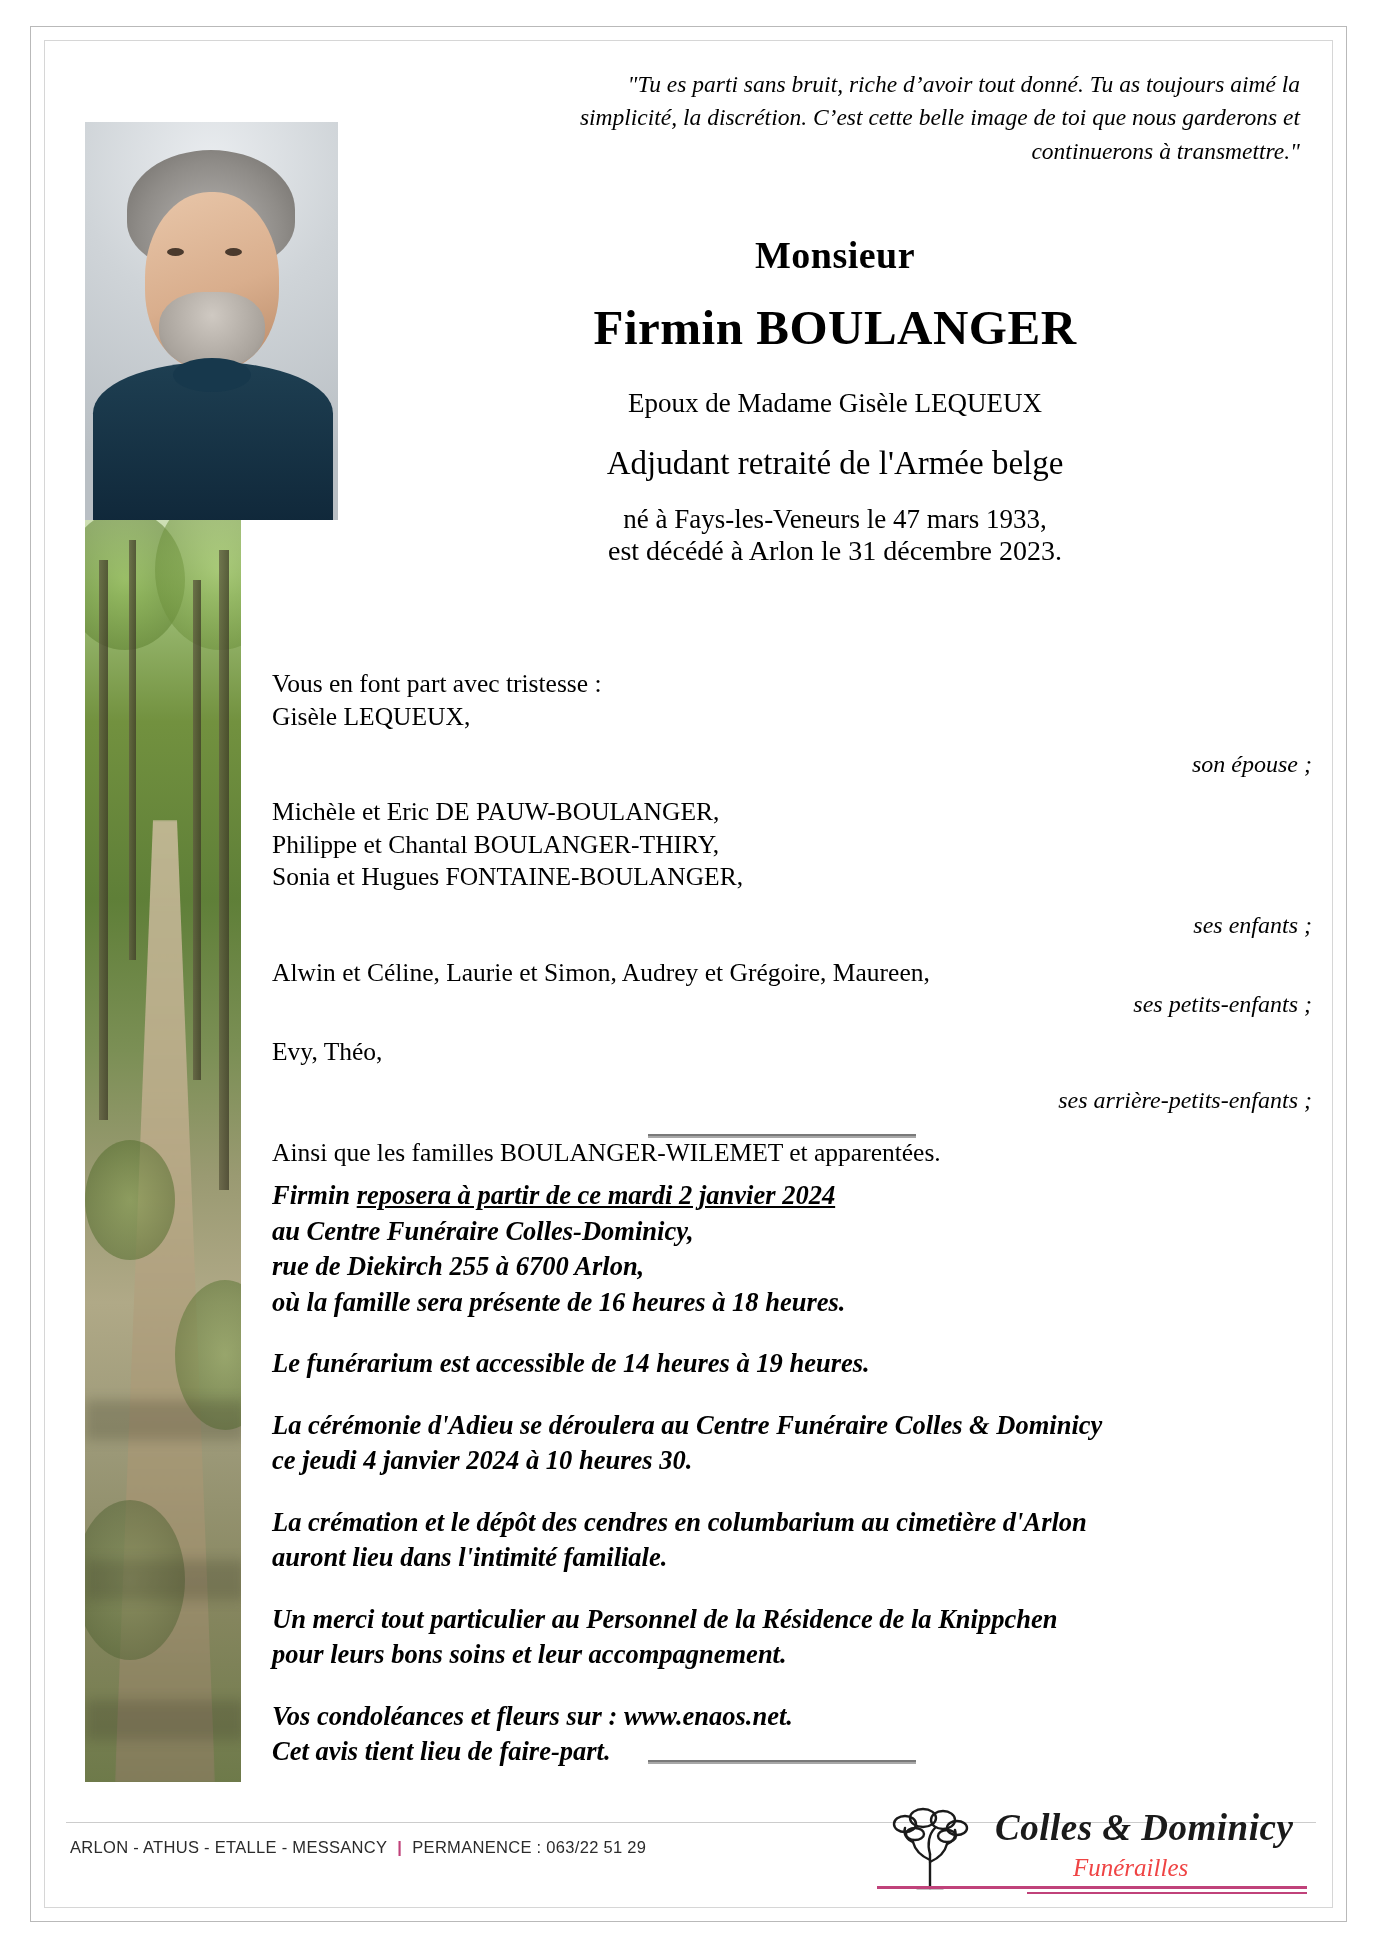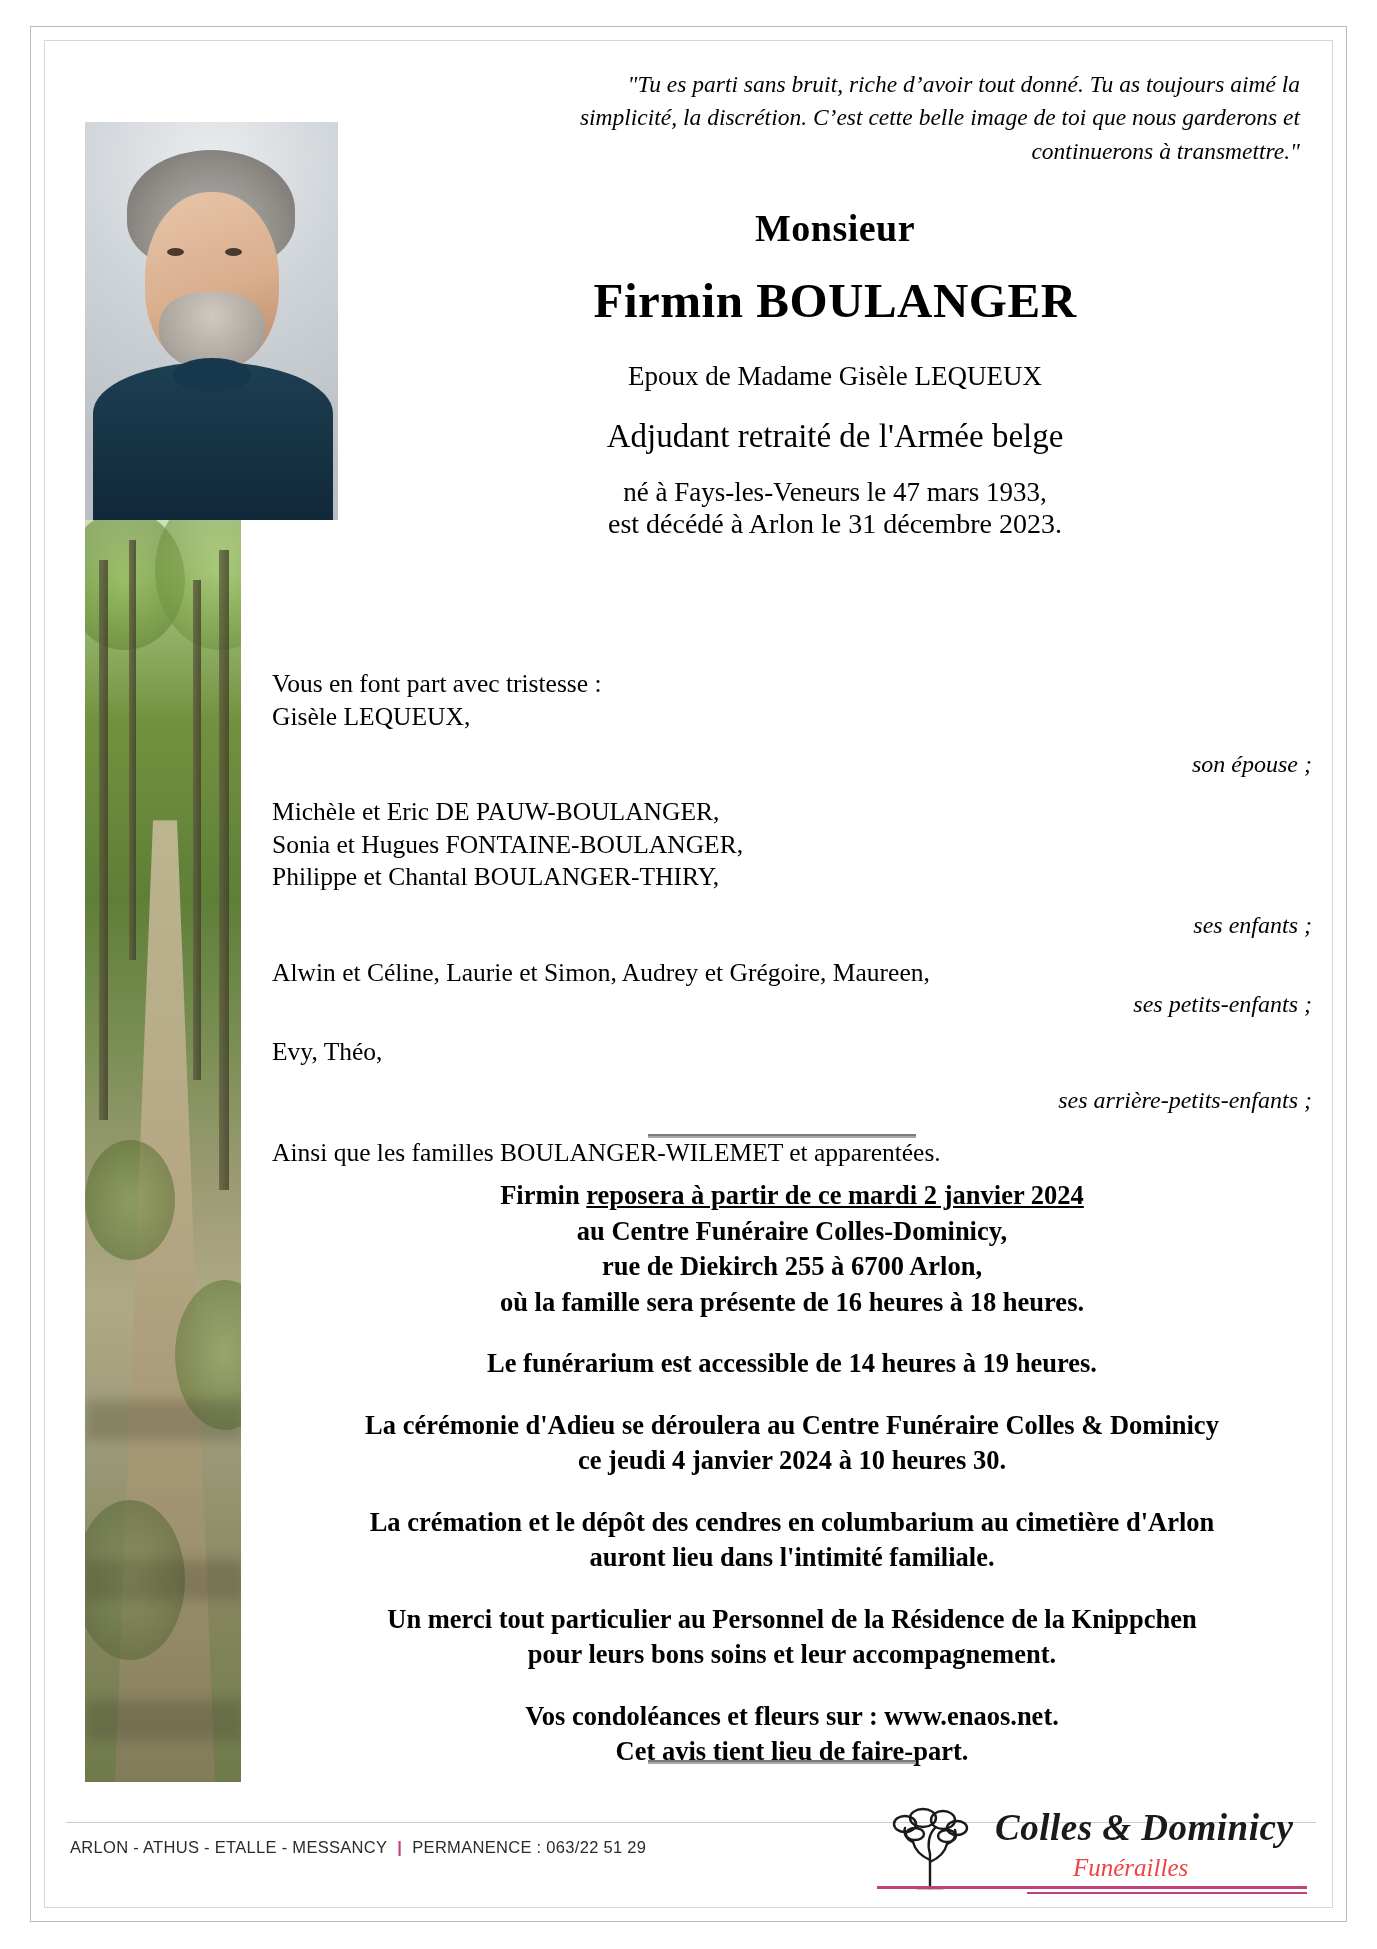--- a/index.html
+++ b/index.html
@@ -155,21 +155,21 @@
     filter: blur(6px);
   }
   .forest .s1 { top: 880px; }
   .forest .s2 { top: 1040px; }
   .forest .s3 { top: 1180px; }
 
   
   .head-block {
     position: absolute;
     left: 370px;
-    top: 206px;
+    top: 233px;
     width: 930px;
     text-align: center;
   }
   .monsieur {
     font-size: 38px;
     font-weight: bold;
     letter-spacing: .5px;
   }
   .name {
     font-size: 49px;
@@ -223,24 +223,24 @@
   }
   .div1 { top: 1134px; }
   .div2 { top: 1760px; }
 
   
   .ceremony {
     position: absolute;
     left: 272px;
     top: 1178px;
     width: 1040px;
-    text-align: center;
     font-weight: bold;
     font-size: 26.5px;
     line-height: 1.34;
+    font-style: italic;
   }
   .ceremony p { margin: 0 0 26px 0; }
   .ceremony p:last-child { margin-bottom: 8px; }
   .ceremony u { text-decoration: underline; }
 
   
   .footer-line {
     position: absolute;
     left: 66px;
     top: 1822px;
@@ -351,22 +351,22 @@
     <div class="death-line">est décédé à Arlon le 31 décembre 2023.</div>
   </div>
 
   <div class="family">
     <span class="ln">Vous en font part avec tristesse :</span>
     <span class="ln">Gisèle LEQUEUX,</span>
     <div class="gap-s"></div>
     <span class="rel">son épouse ;</span>
     <div class="gap-s"></div>
     <span class="ln">Michèle et Eric DE PAUW-BOULANGER,</span>
+    <span class="ln">Philippe et Chantal BOULANGER-THIRY,</span>
     <span class="ln">Sonia et Hugues FONTAINE-BOULANGER,</span>
-    <span class="ln">Philippe et Chantal BOULANGER-THIRY,</span>
     <div class="gap-s"></div>
     <span class="rel">ses enfants ;</span>
     <div class="gap-s"></div>
     <span class="ln">Alwin et Céline, Laurie et Simon, Audrey et Grégoire, Maureen,</span>
     <span class="rel">ses petits-enfants ;</span>
     <div class="gap-s"></div>
     <span class="ln">Evy, Théo,</span>
     <div class="gap-s"></div>
     <span class="rel">ses arrière-petits-enfants ;</span>
     <div class="gap-m"></div>

